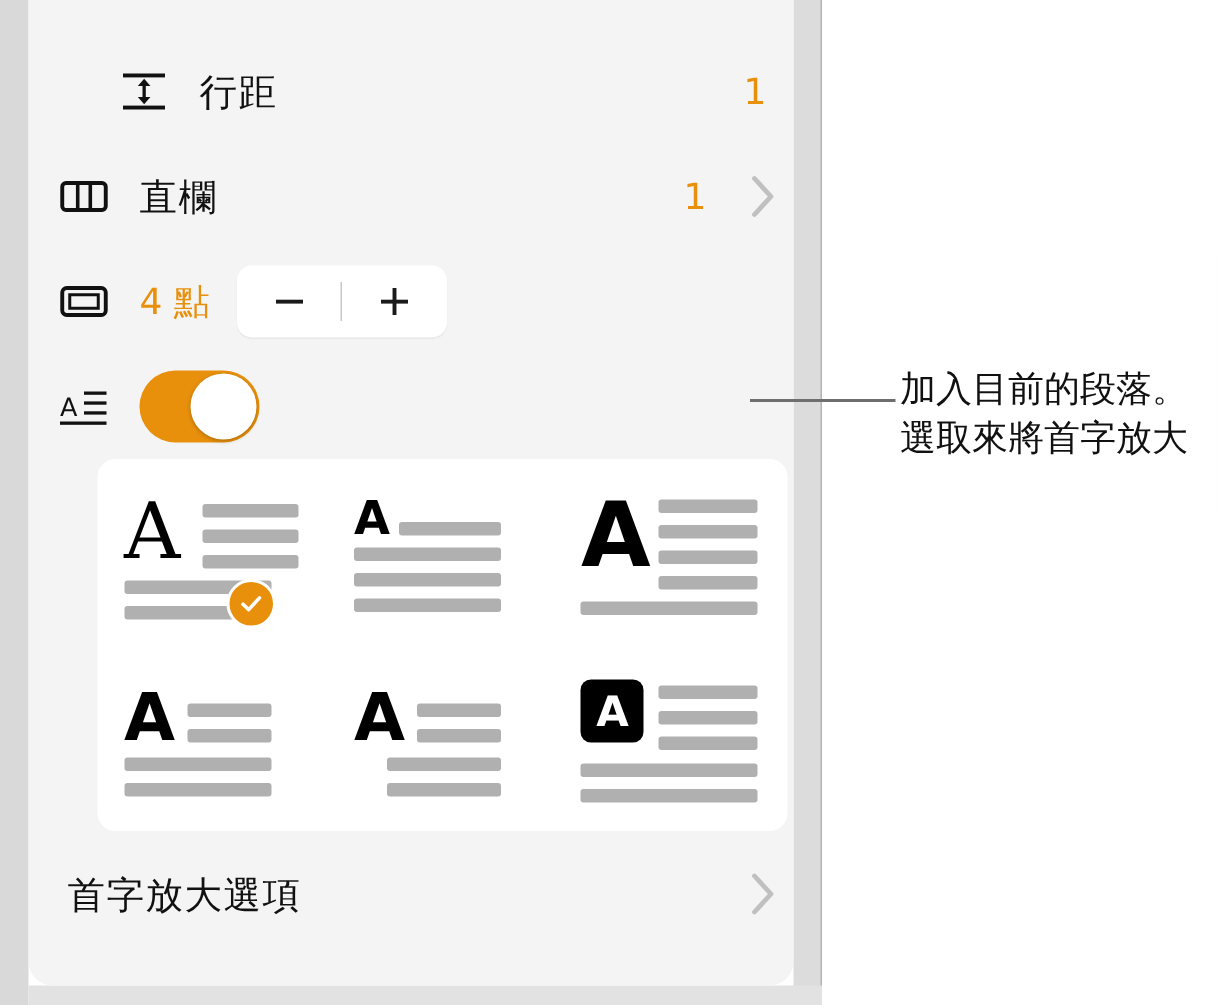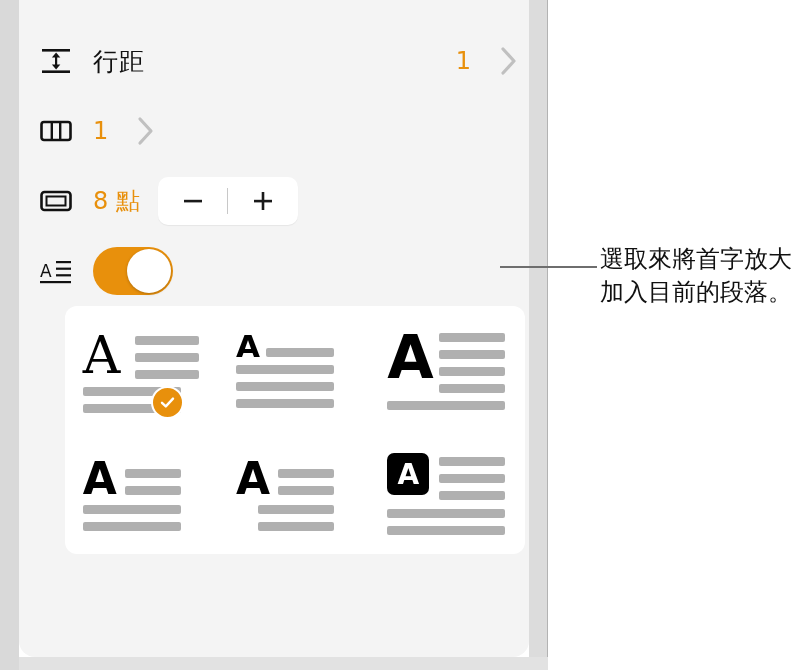--- a/index.html
+++ b/index.html
@@ -144,21 +144,21 @@
 
 <div id="root">
 
   <div class="gutter-left"></div>
   <div class="gutter-right"></div>
   <div class="panel-edge"></div>
   <div class="panel-bottom-strip"></div>
 
   <div class="panel">
 
-    <div class="row" style="top:26px;">
+    <div class="row" style="top:26px;padding-left:40px;">
       <div class="row-icon">
         <svg width="34" height="34" viewBox="0 0 34 34">
           <rect x="3" y="5" width="28" height="2.6" fill="#111"></rect>
           <rect x="3" y="26.4" width="28" height="2.6" fill="#111"></rect>
           <rect x="16" y="11" width="2.2" height="12" fill="#111"></rect>
           <path d="M17.1 8.5 L21.3 13.4 L12.9 13.4 Z" fill="#111"></path>
           <path d="M17.1 25.5 L21.3 20.6 L12.9 20.6 Z" fill="#111"></path>
         </svg>
       </div>
       <div class="row-label">行距</div>
@@ -171,36 +171,37 @@
     </div>
 
     <div class="row" style="top:96px;">
       <div class="row-icon">
         <svg width="34" height="34" viewBox="0 0 34 34">
           <rect x="2.5" y="8" width="29" height="18" rx="2.5" fill="none" stroke="#111" stroke-width="2.6"></rect>
           <rect x="11.6" y="9" width="2.4" height="16" fill="#111"></rect>
           <rect x="20" y="9" width="2.4" height="16" fill="#111"></rect>
         </svg>
       </div>
+      <div class="row-label">直欄</div>
       <div class="row-value">1</div>
       <div class="chevron">
         <svg width="22" height="34" viewBox="0 0 22 34">
           <path d="M5 5 L16 17 L5 29" fill="none" stroke="#c0c0c0" stroke-width="3.2" stroke-linecap="round" stroke-linejoin="round"></path>
         </svg>
       </div>
     </div>
 
     <div class="row" style="top:166px;">
       <div class="row-icon">
         <svg width="34" height="34" viewBox="0 0 34 34">
           <rect x="2.5" y="8" width="29" height="18" rx="3" fill="none" stroke="#111" stroke-width="2.6"></rect>
           <rect x="7.5" y="12.5" width="19" height="9" fill="none" stroke="#111" stroke-width="2"></rect>
         </svg>
       </div>
-      <div class="row-value">8 點</div>
+      <div class="row-value">4 點</div>
       <div class="stepper">
         <div class="step-btn">
           <svg width="26" height="26" viewBox="0 0 26 26">
             <rect x="4" y="11.8" width="18" height="2.6" fill="#1a1a1a"></rect>
           </svg>
         </div>
         <div class="step-div"></div>
         <div class="step-btn">
           <svg width="26" height="26" viewBox="0 0 26 26">
             <rect x="4" y="11.8" width="18" height="2.6" fill="#1a1a1a"></rect>
@@ -292,22 +293,30 @@
             <div class="bar" style="left:52px; top:19px; width:66px;"></div>
             <div class="bar" style="left:52px; top:36px; width:66px;"></div>
             <div class="bar" style="left:0px;  top:54px; width:118px;"></div>
             <div class="bar" style="left:0px;  top:71px; width:118px;"></div>
           </div>
         </div>
 
       </div>
     </div>
 
+    <div class="options-row">
+      <div class="options-label">首字放大選項</div>
+      <div class="chevron">
+        <svg width="22" height="34" viewBox="0 0 22 34">
+          <path d="M5 5 L16 17 L5 29" fill="none" stroke="#c0c0c0" stroke-width="3.2" stroke-linecap="round" stroke-linejoin="round"></path>
+        </svg>
+      </div>
+    </div>
 
   </div>
 
   <div class="callout-line"></div>
   <div class="callout-text">
+    <div>加入目前的段落。</div>
     <div>選取來將首字放大</div>
-    <div>加入目前的段落。</div>
   </div>
 
 </div>
 
 </body></html>

